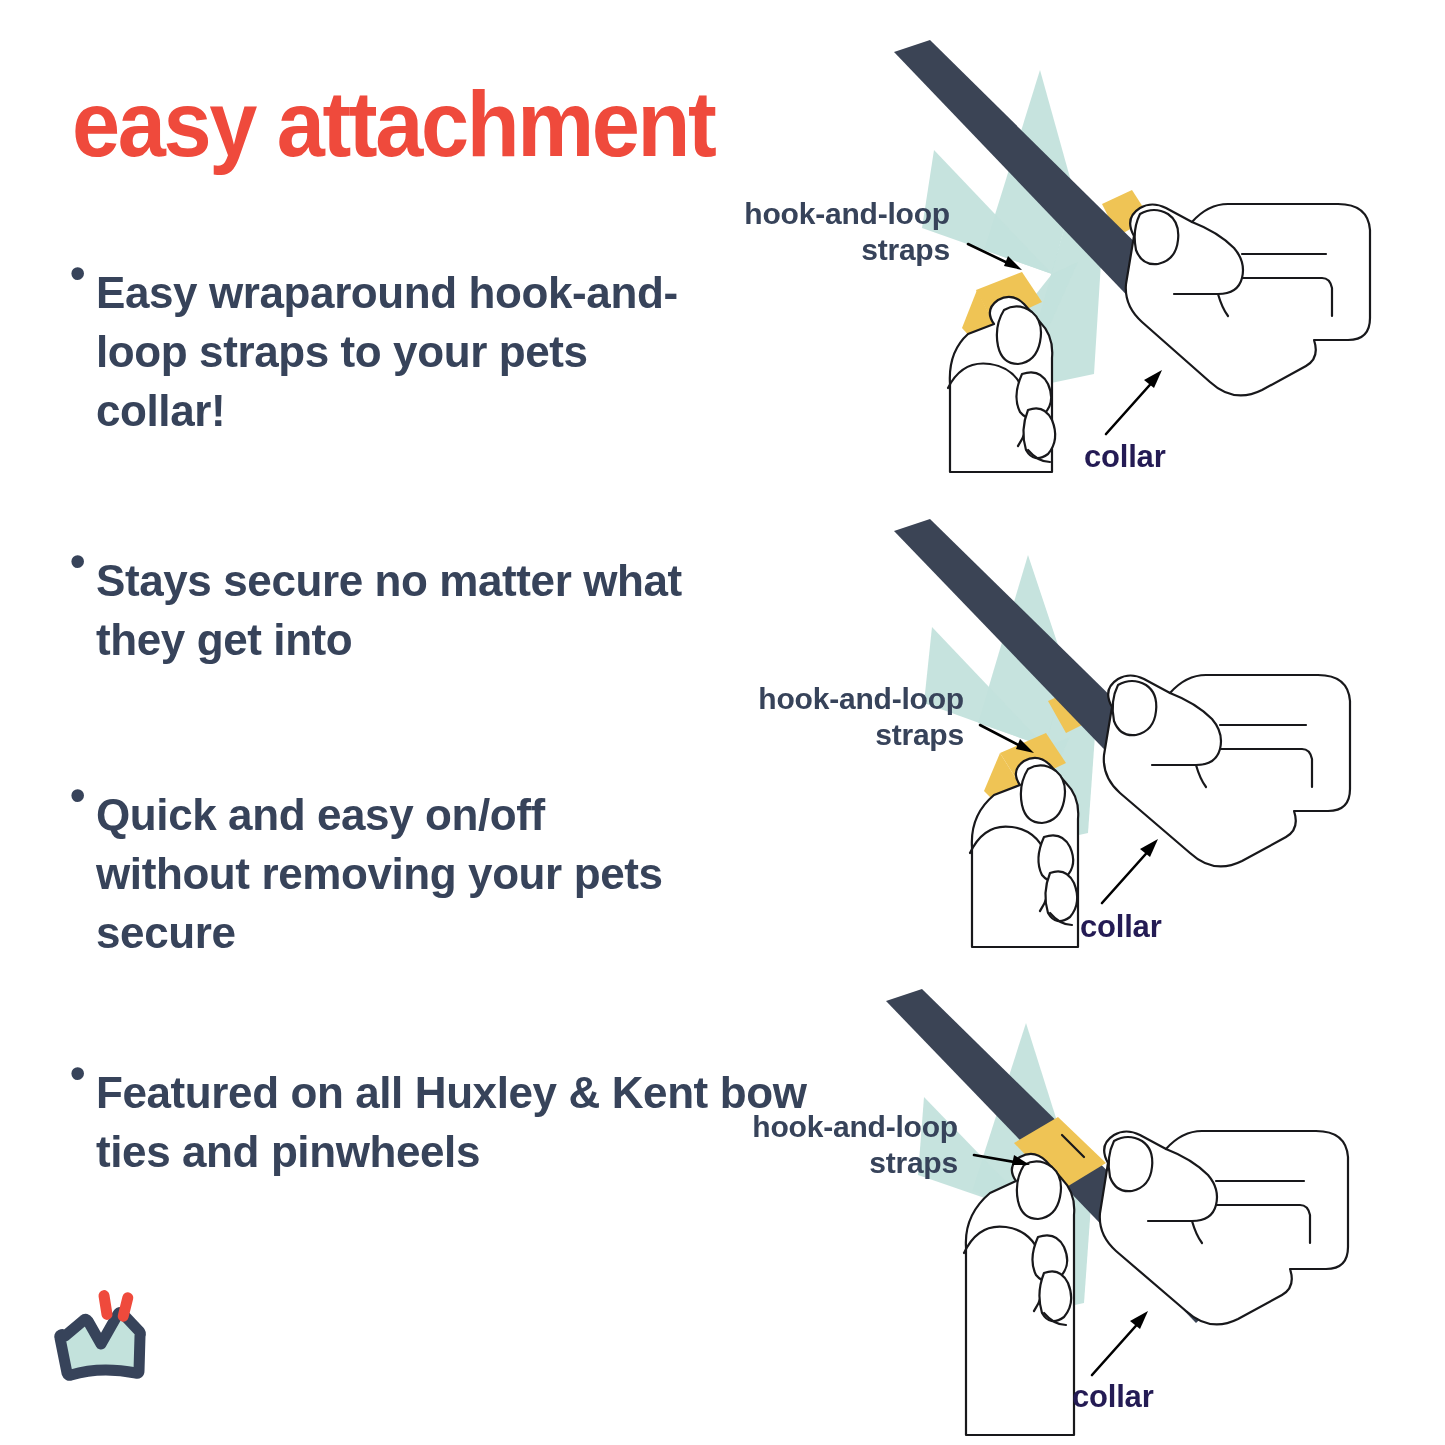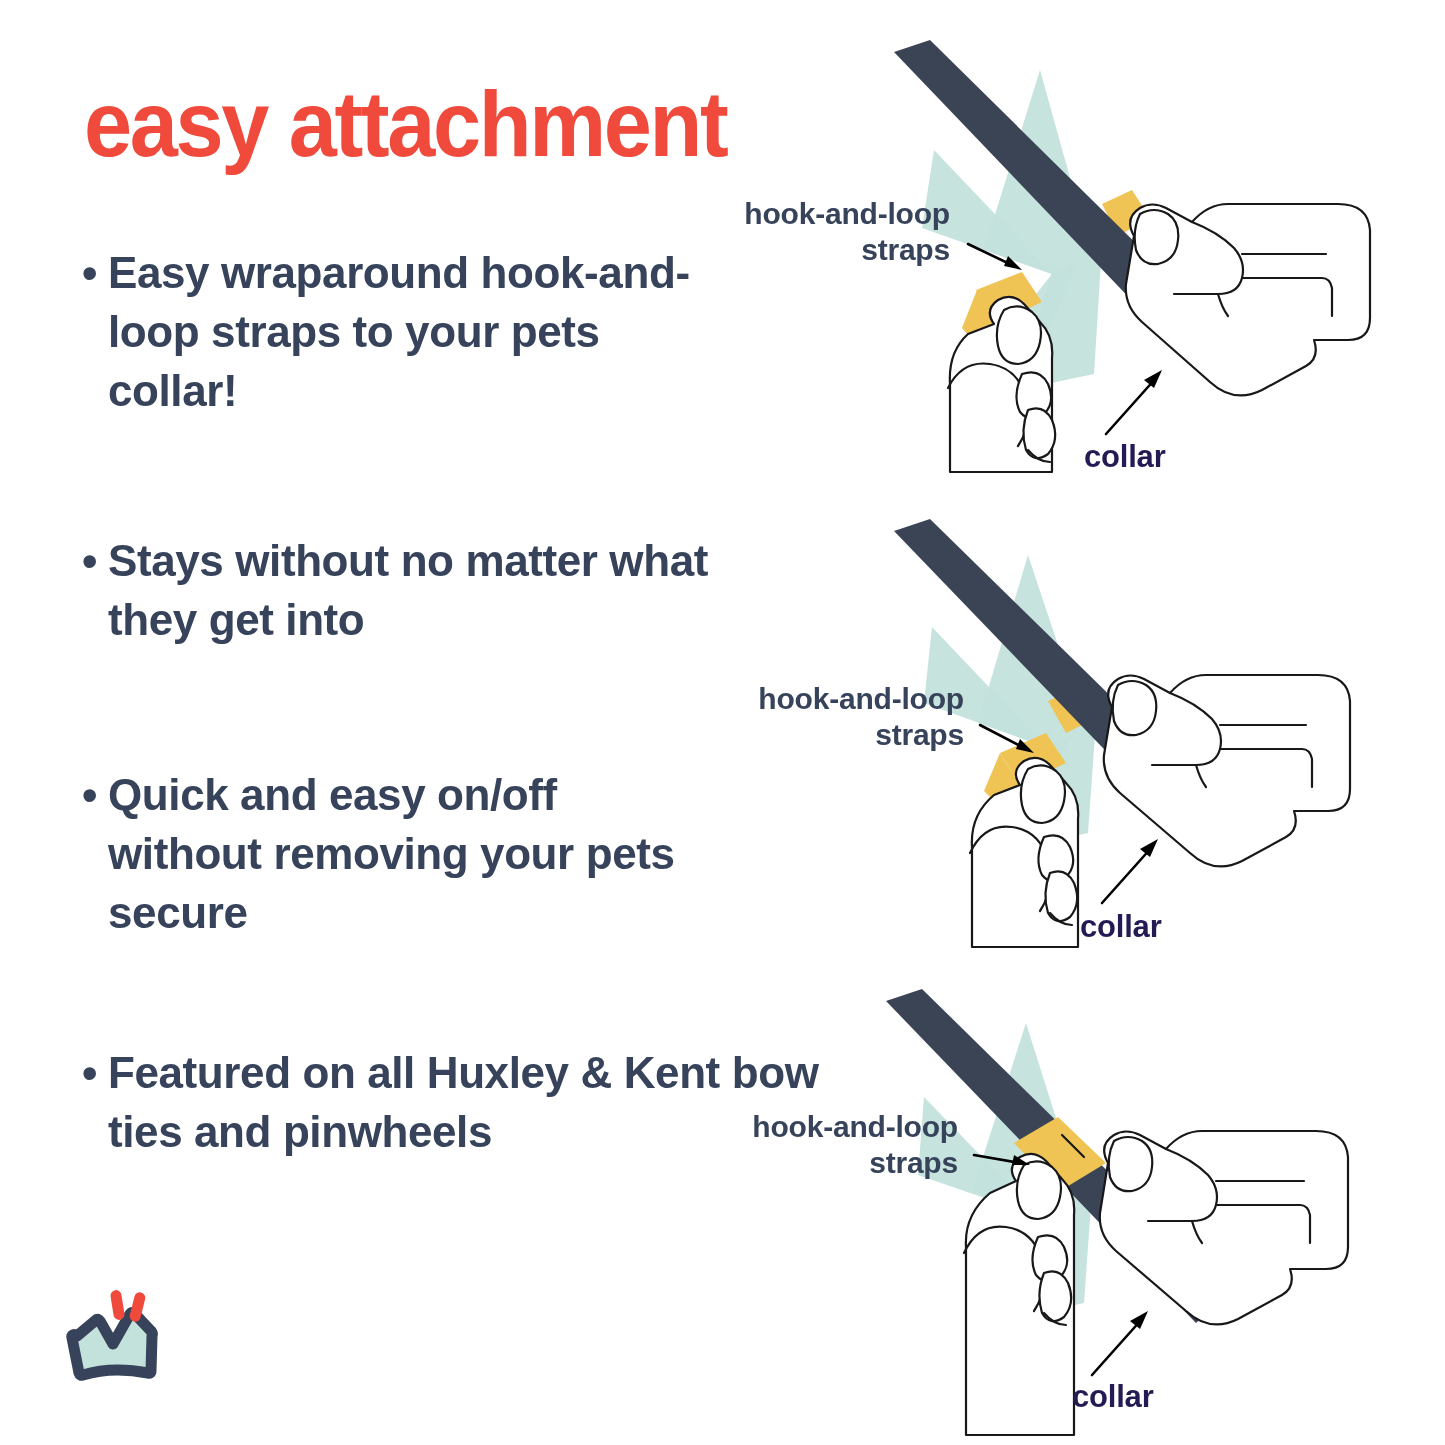--- a/index.html
+++ b/index.html
@@ -12,21 +12,21 @@
     height: 1445px;
     position: relative;
     overflow: hidden;
     font-family: "Liberation Sans", sans-serif;
     -webkit-font-smoothing: antialiased;
   }
 
   
   .left-col {
     position: absolute;
-    left: 12px;
+    left: 0;
     top: 0;
     width: 880px;
     height: 1445px;
   }
 
   .headline {
     position: absolute;
     left: 72px;
     top: 78px;
     font-size: 92px;
@@ -59,20 +59,21 @@
   }
   .bullet .dot {
     flex: 0 0 auto;
     width: 26px;
     font-size: 44px;
     line-height: 1.34;
     color: #37435A;
   }
   .bullet .btext {
     flex: 0 1 auto;
+    margin-top: 20px;
   }
 
   .b0 { top: 0px;   width: 640px; }
   .b1 { top: 288px; width: 640px; }
   .b2 { top: 522px; width: 620px; }
   .b3 { top: 800px; width: 810px; }
 
   
   .crown-logo {
     position: absolute;
@@ -139,21 +140,21 @@
 
   <div class="bullets">
 
     <div class="bullet b0">
       <span class="dot">•</span>
       <span class="btext">Easy wraparound hook-and-loop straps to your pets collar!</span>
     </div>
 
     <div class="bullet b1">
       <span class="dot">•</span>
-      <span class="btext">Stays without no matter what they get into</span>
+      <span class="btext">Stays secure no matter what they get into</span>
     </div>
 
     <div class="bullet b2">
       <span class="dot">•</span>
       <span class="btext">Quick and easy on/off without removing your pets secure</span>
     </div>
 
     <div class="bullet b3">
       <span class="dot">•</span>
       <span class="btext">Featured on all Huxley &amp; Kent bow ties and pinwheels</span>

